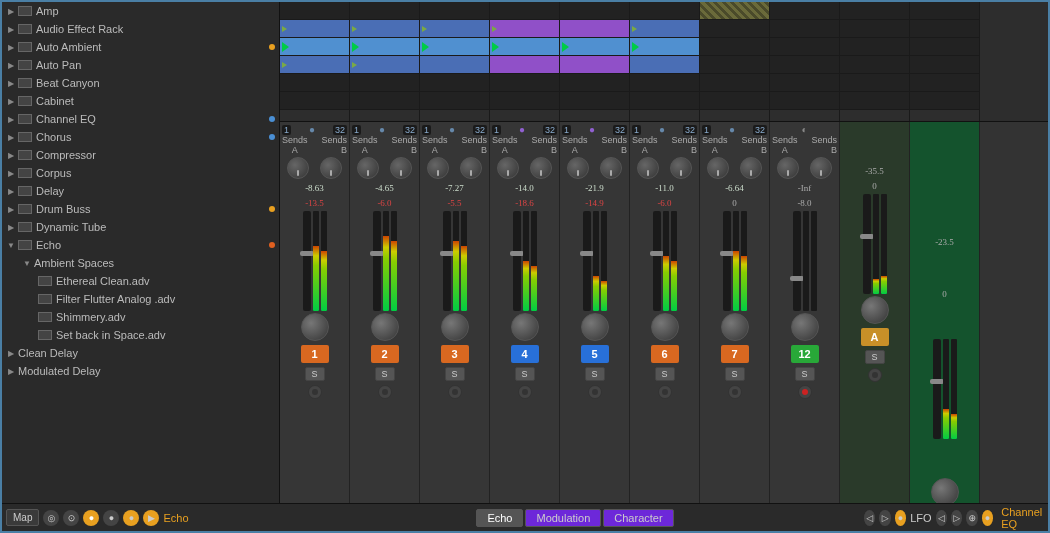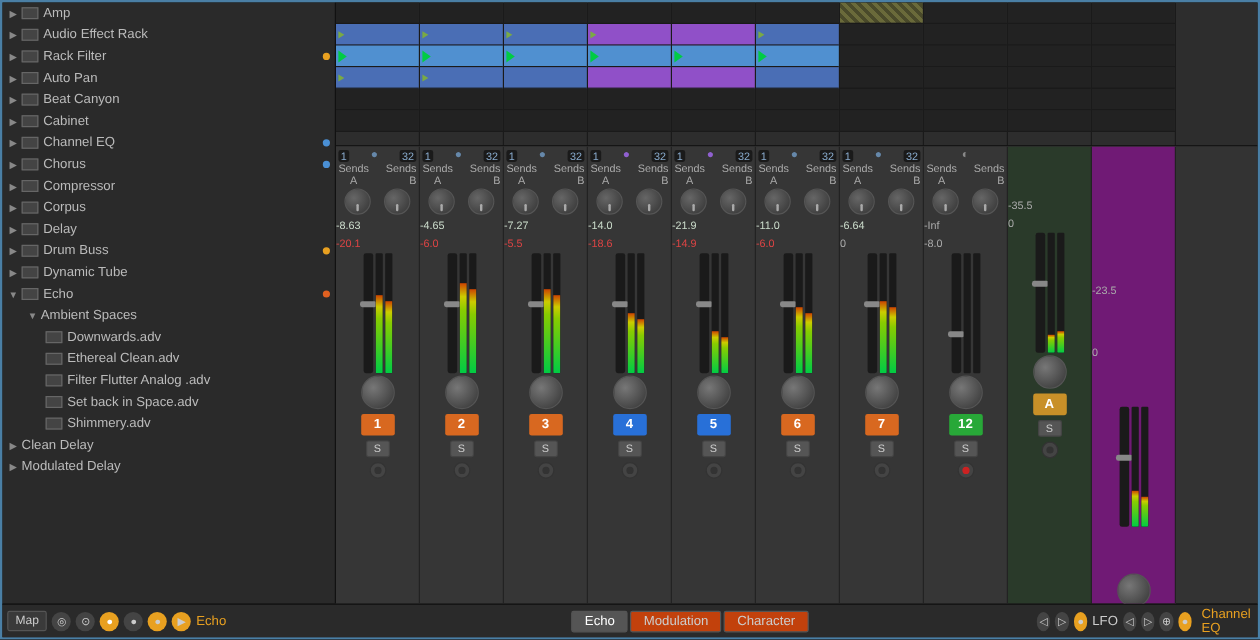--- a/index.html
+++ b/index.html
@@ -161,21 +161,21 @@
       display: flex;
       flex-direction: column;
       align-items: center;
       background: #363636;
       border-right: 1px solid #222;
       padding: 2px 0;
       position: relative;
     }
 
     .channel-strip.return-a { background: #2a3a2a; }
-    .channel-strip.return-b { background: #701a75; gap: 37px; }
+    .channel-strip.return-b { background: #14532d; gap: 37px; }
 
     .channel-top {
       display: flex;
       align-items: center;
       width: 100%;
       padding: 0 2px;
       font-size: 9px;
       color: #aaa;
       justify-content: space-between;
     }
@@ -224,23 +224,25 @@
       transform: translateX(-50%);
       width: 2px;
       height: 6px;
       background: #aaa;
       border-radius: 1px;
     }
 
     .db-display {
       font-size: 9px;
       color: #aaa;
+      text-align: center;
       width: 100%;
       padding: 2px 0;
       line-height: 1.2;
+      font-family: Liberation Serif, serif;
     }
 
     .db-top { color: #ccddcc; }
     .db-red { color: #dd4444; }
 
     .meter-fader-wrapper {
       display: flex;
       align-items: flex-end;
       height: 100px;
       gap: 2px;
@@ -389,21 +391,21 @@
       display: flex;
       align-items: center;
       gap: 4px;
       width: 180px;
       flex-shrink: 0;
       justify-content: flex-end;
     }
 
     .tab-btn {
       padding: 2px 10px;
-      background: #c2410c;
+      background: #6d28d9;
       color: #ccc;
       font-size: 11px;
       border-radius: 2px;
       cursor: pointer;
       border: 1px solid #555;
     }
 
     .tab-btn.active {
       background: #555;
       color: #fff;
@@ -462,21 +464,21 @@
         <span>Amp</span>
       </div>
       <div class="sidebar-item">
         <span class="arrow">▶</span>
         <span class="icon"></span>
         <span>Audio Effect Rack</span>
       </div>
       <div class="sidebar-item">
         <span class="arrow">▶</span>
         <span class="icon"></span>
-        <span>Rack Filter</span>
+        <span>Auto Ambient</span>
         <span class="dot dot-yellow"></span>
       </div>
       <div class="sidebar-item">
         <span class="arrow">▶</span>
         <span class="icon"></span>
         <span>Auto Pan</span>
       </div>
       <div class="sidebar-item">
         <span class="arrow">▶</span>
         <span class="icon"></span>
@@ -530,37 +532,33 @@
         <span class="icon"></span>
         <span>Echo</span>
         <span class="dot dot-orange"></span>
       </div>
       <div class="sidebar-item sub-item">
         <span class="arrow">▼</span>
         <span>Ambient Spaces</span>
       </div>
       <div class="sidebar-item sub-sub-item">
         <span class="icon"></span>
-        <span>Downwards.adv</span>
+        <span>Ethereal Clean.adv</span>
       </div>
       <div class="sidebar-item sub-sub-item">
         <span class="icon"></span>
-        <span>Ethereal Clean.adv</span>
+        <span>Filter Flutter Analog .adv</span>
       </div>
       <div class="sidebar-item sub-sub-item">
         <span class="icon"></span>
-        <span>Filter Flutter Analog .adv</span>
+        <span>Shimmery.adv</span>
       </div>
       <div class="sidebar-item sub-sub-item">
         <span class="icon"></span>
         <span>Set back in Space.adv</span>
-      </div>
-      <div class="sidebar-item sub-sub-item">
-        <span class="icon"></span>
-        <span>Shimmery.adv</span>
       </div>
       <div class="sidebar-item">
         <span class="arrow">▶</span>
         <span>Clean Delay</span>
       </div>
       <div class="sidebar-item">
         <span class="arrow">▶</span>
         <span>Modulated Delay</span>
       </div>
     </div>
@@ -699,21 +697,21 @@
           </div>
           <div class="send-knob-area">
             <div class="knob">
                 <div class="knob-indicator"></div>
               </div>
             <div class="knob">
                 <div class="knob-indicator"></div>
               </div>
           </div>
           <div class="db-display db-top">-8.63</div>
-          <div class="db-display db-red">-20.1</div>
+          <div class="db-display db-red">-13.5</div>
           <div class="meter-fader-wrapper">
             <div class="fader-track">
               <div class="fader-handle" style="bottom:55px;"></div>
             </div>
             <div class="meter-bar">
               <div class="meter-fill" style="height:65%;"></div>
             </div>
             <div class="meter-bar">
               <div class="meter-fill" style="height:60%;"></div>
             </div>

